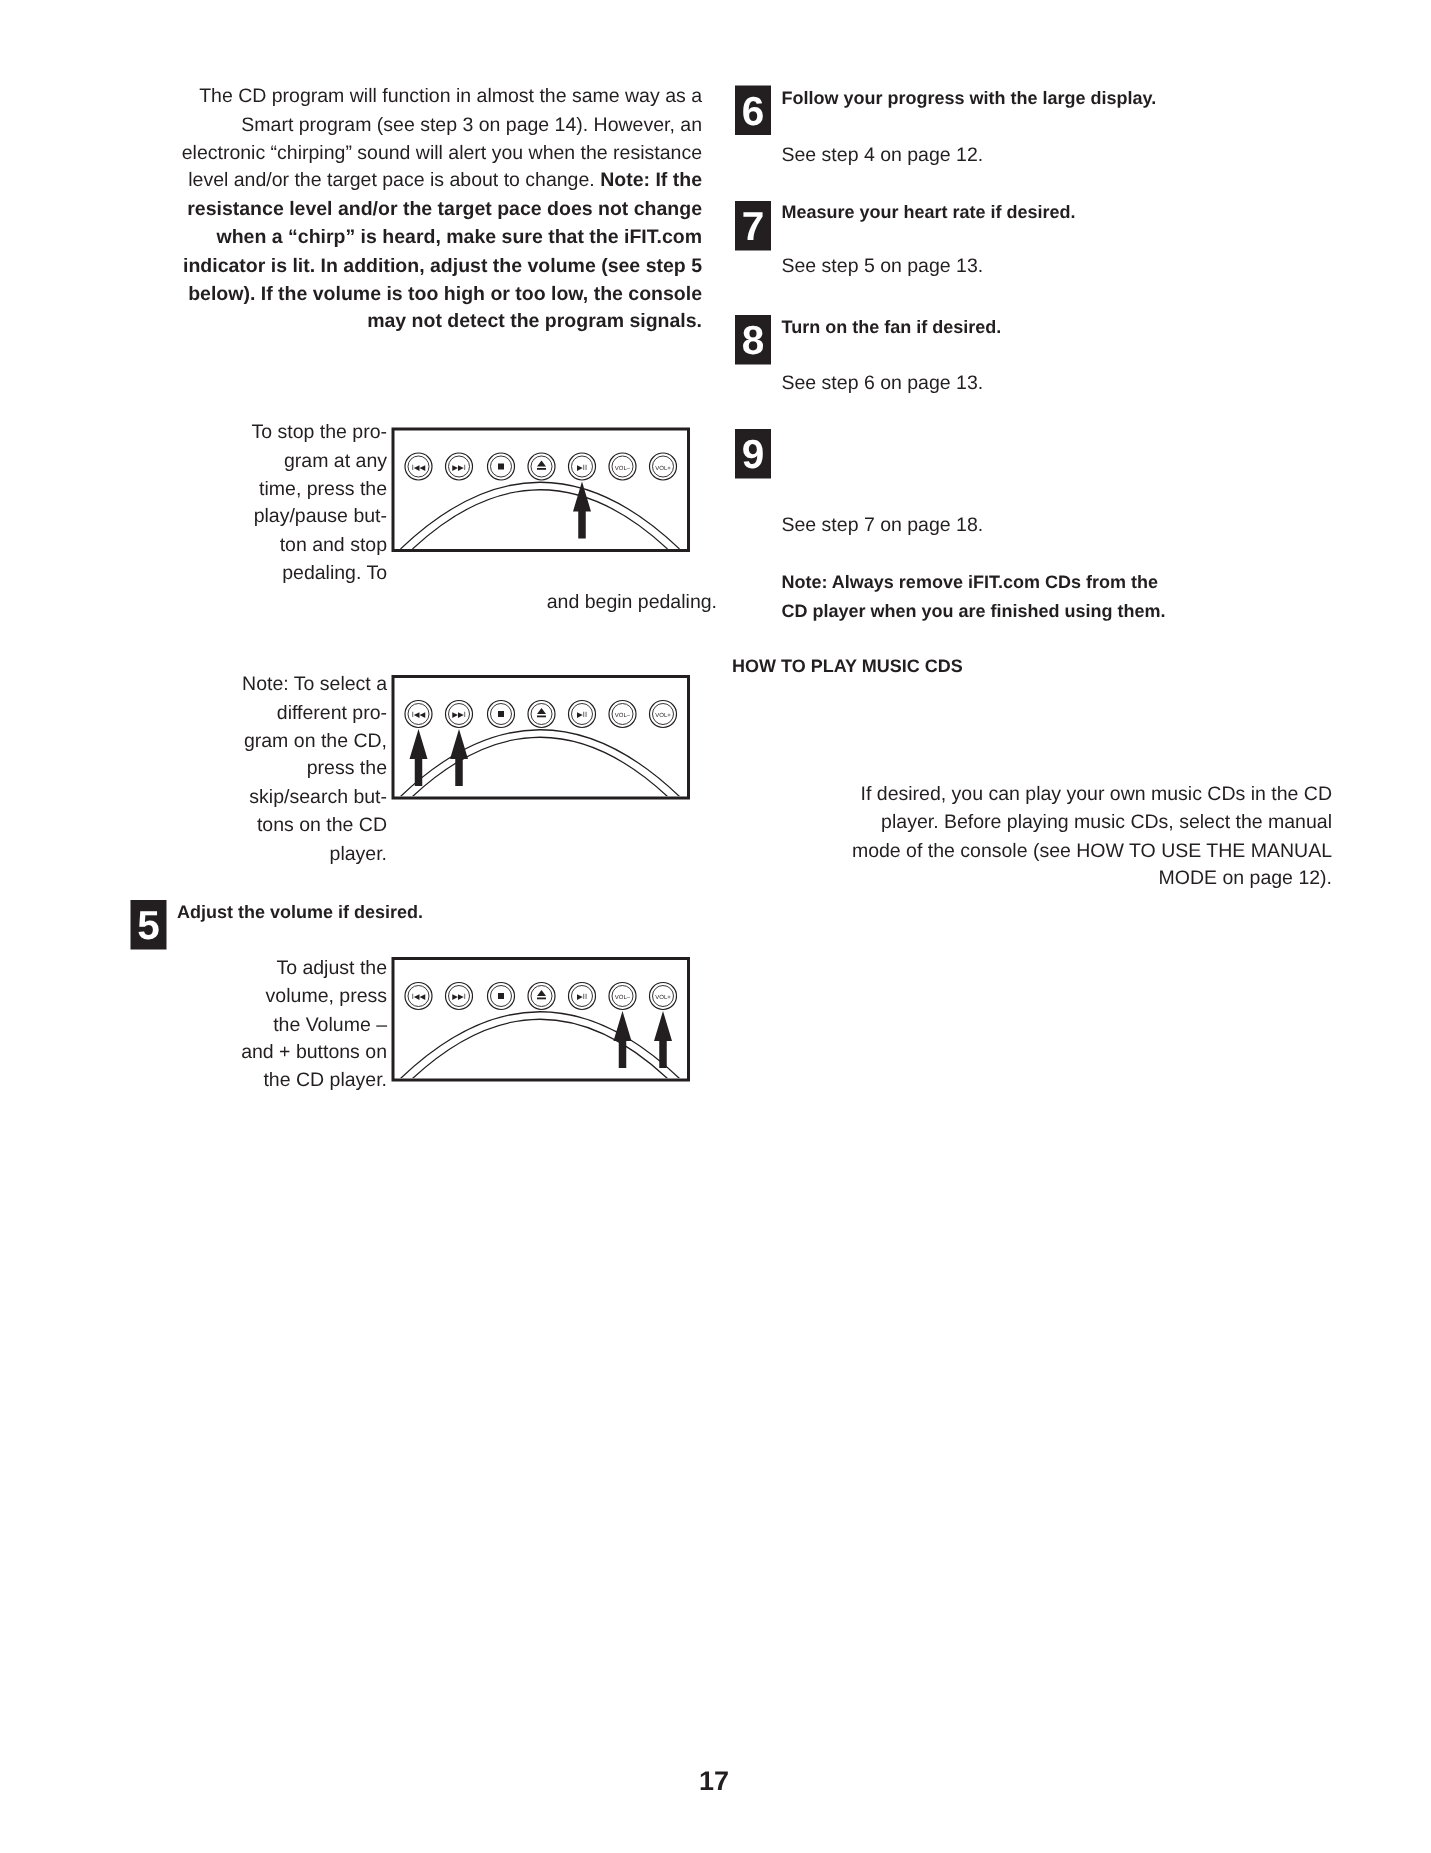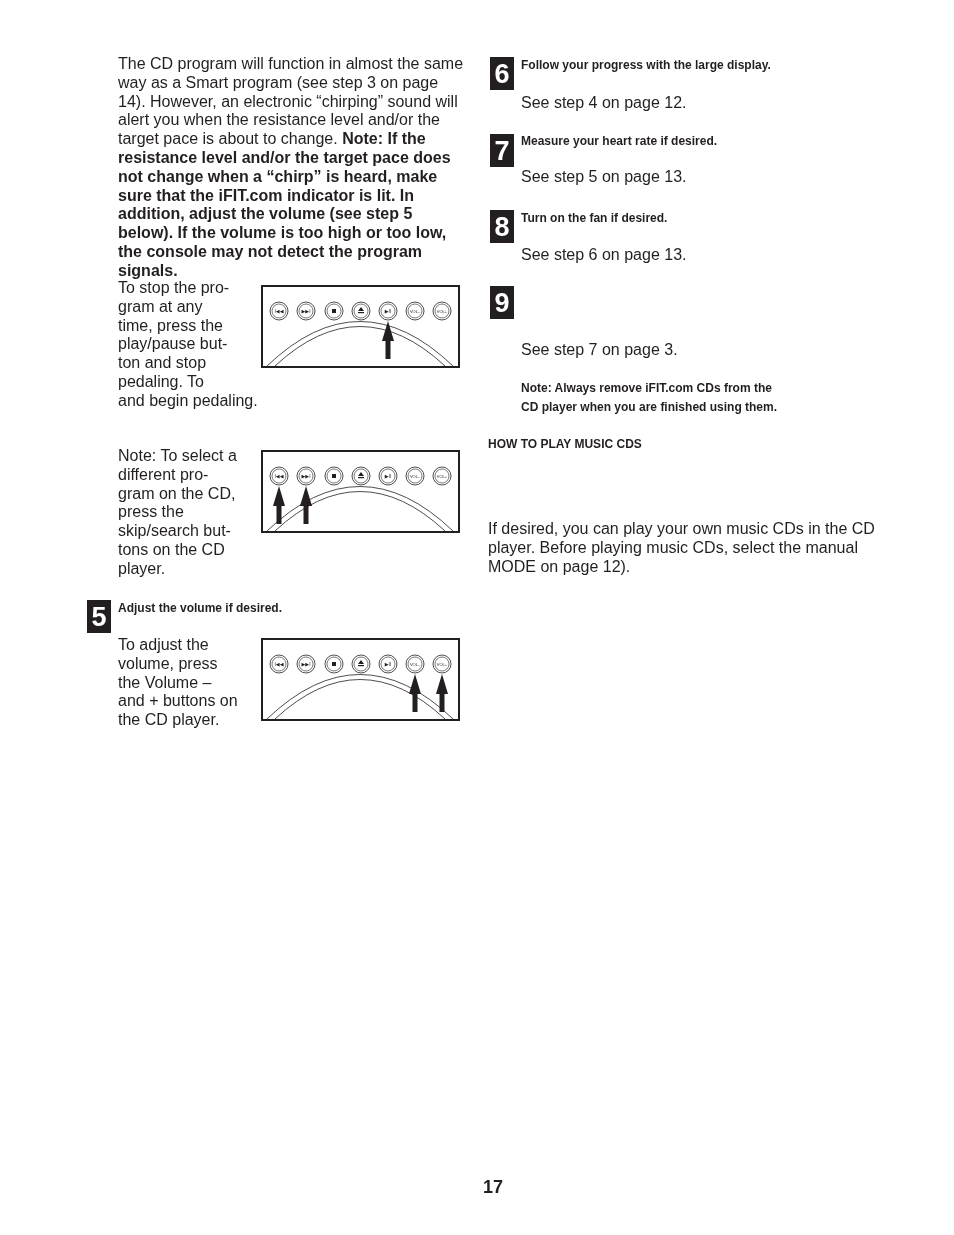--- a/index.html
+++ b/index.html
@@ -1,26 +1,26 @@
 <!DOCTYPE html>
 <html><head>
 <meta charset="utf-8">
 <style>
   html, body { margin: 0; padding: 0; background: #ffffff; }
   body { width: 954px; height: 1235px; position: relative; overflow: hidden;
          font-family: "Liberation Sans", sans-serif; color: #231f20; }
   .abs { position: absolute; }
-  .txt { font-size: 16px; line-height: 18.8px; }
+  .txt { font-size: 13px; line-height: 18.8px; text-align: right; }
   .b { font-weight: bold; }
   .stepnum { position: absolute; width: 24px; height: 33px; background: #231f20; color: #fff;
              font-weight: bold; font-size: 27px; line-height: 34px; text-align: center; }
   .head { font-weight: bold; font-size: 12px; line-height: 18.8px; }
   .panel { position: absolute; width: 199px; height: 83px; border: 2px solid #231f20; box-sizing: border-box; overflow: hidden; background: #fff; }
   .panel svg { display: block; }
-  .pagenum { font-weight: bold; font-size: 18px; margin-left: 17px; }
+  .pagenum { font-weight: bold; font-size: 18px; }
 </style>
 </head>
 <body>
 
 <div class="abs txt" style="left:118px; top:55px; width:350px;">
   <span>The CD program will function in almost the same way as a Smart program (see step 3 on page 14). However, an electronic “chirping” sound will alert you when the resistance level and/or the target pace is about to change. </span><span class="b">Note: If the resistance level and/or the target pace does not change when a “chirp” is heard, make sure that the iFIT.com indicator is lit. In addition, adjust the volume (see step 5 below). If the volume is too high or too low, the console may not detect the program signals.</span>
 </div>
 
 <div class="abs txt" style="left:118px; top:279px; width:140px;">
   <div>To stop the pro-</div>
@@ -206,26 +206,27 @@
 <div class="abs head" style="left:521px; top:132px;">Measure your heart rate if desired.</div>
 <div class="abs txt" style="left:521px; top:168px;">See step 5 on page 13.</div>
 
 <div class="stepnum" style="left:490px; top:210px;">8</div>
 <div class="abs head" style="left:521px; top:209px;">Turn on the fan if desired.</div>
 <div class="abs txt" style="left:521px; top:246px;">See step 6 on page 13.</div>
 
 <div class="stepnum" style="left:490px; top:286px;">9</div>
 <div class="abs head" style="left:521px; top:285px;">
 </div>
-<div class="abs txt" style="left:521px; top:341px;">See step 7 on page 3.</div>
+<div class="abs txt" style="left:521px; top:341px;">See step 7 on page 18.</div>
 <div class="abs head" style="left:521px; top:379px;">
   <div>Note: Always remove iFIT.com CDs from the</div>
   <div>CD player when you are finished using them.</div>
 </div>
 
 <div class="abs head" style="left:488px; top:435px;">HOW TO PLAY MUSIC CDS</div>
 <div class="abs txt" style="left:488px; top:472px; width:400px;margin-top:48px;">
   <div>If desired, you can play your own music CDs in the CD</div>
   <div>player. Before playing music CDs, select the manual</div>
+  <div>mode of the console (see HOW TO USE THE MANUAL</div>
   <div>MODE on page 12).</div>
 </div>
 
 <div class="abs pagenum" style="left:466px; top:1177px;">17</div>
 
 </body></html>

